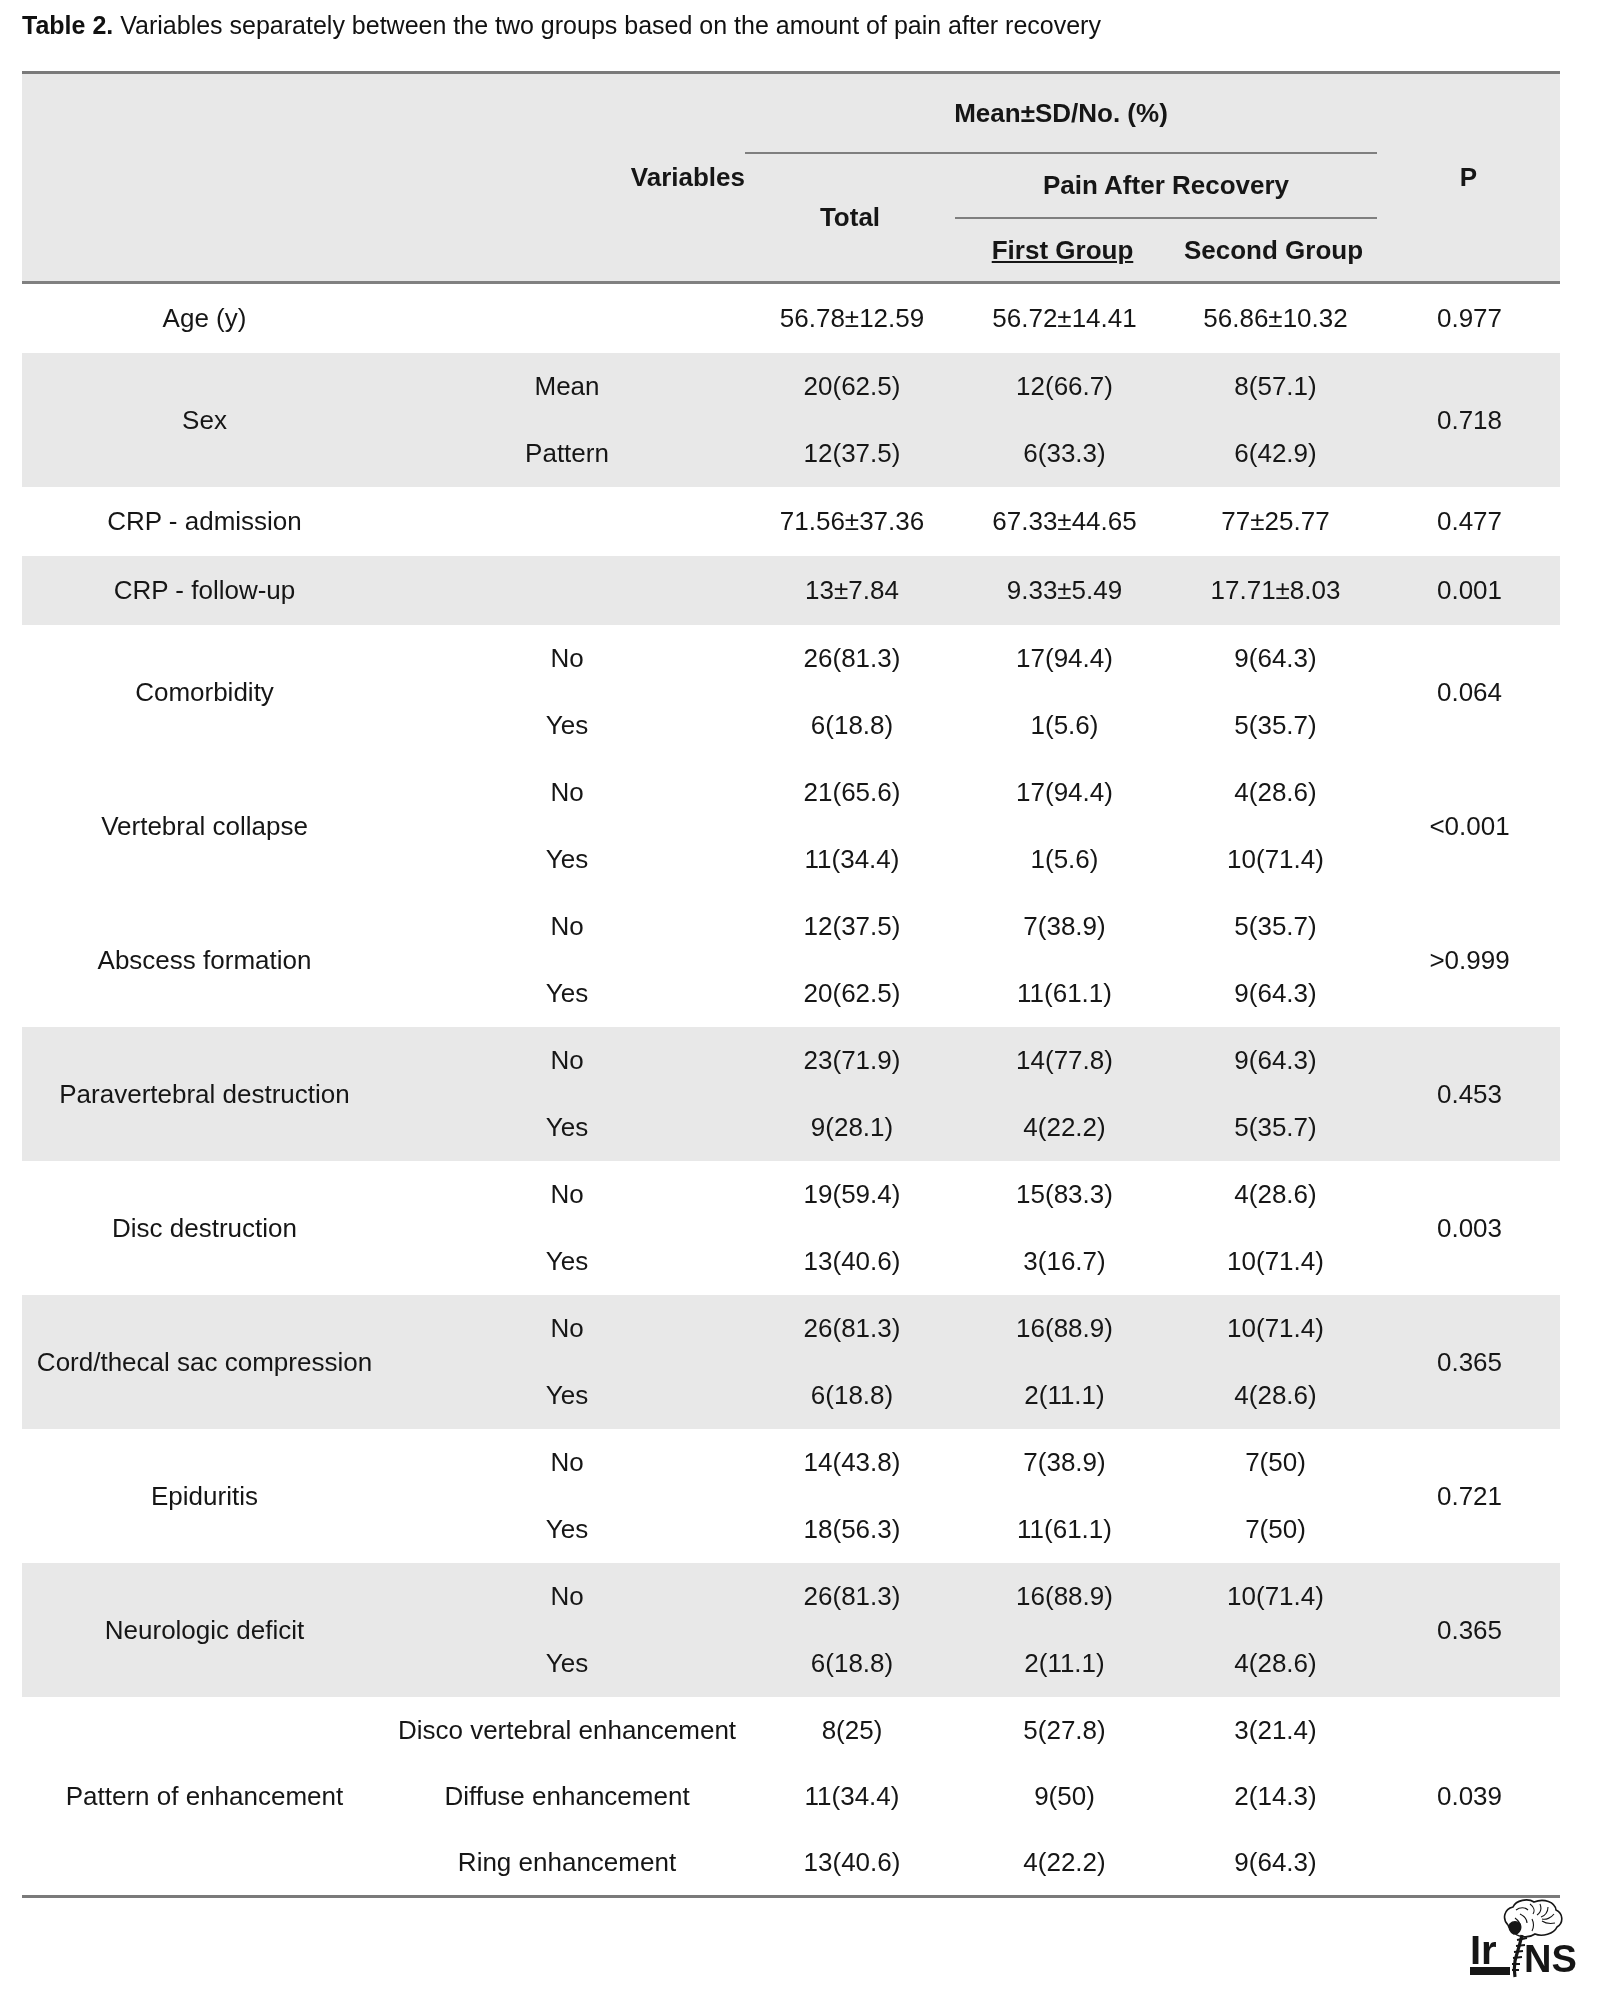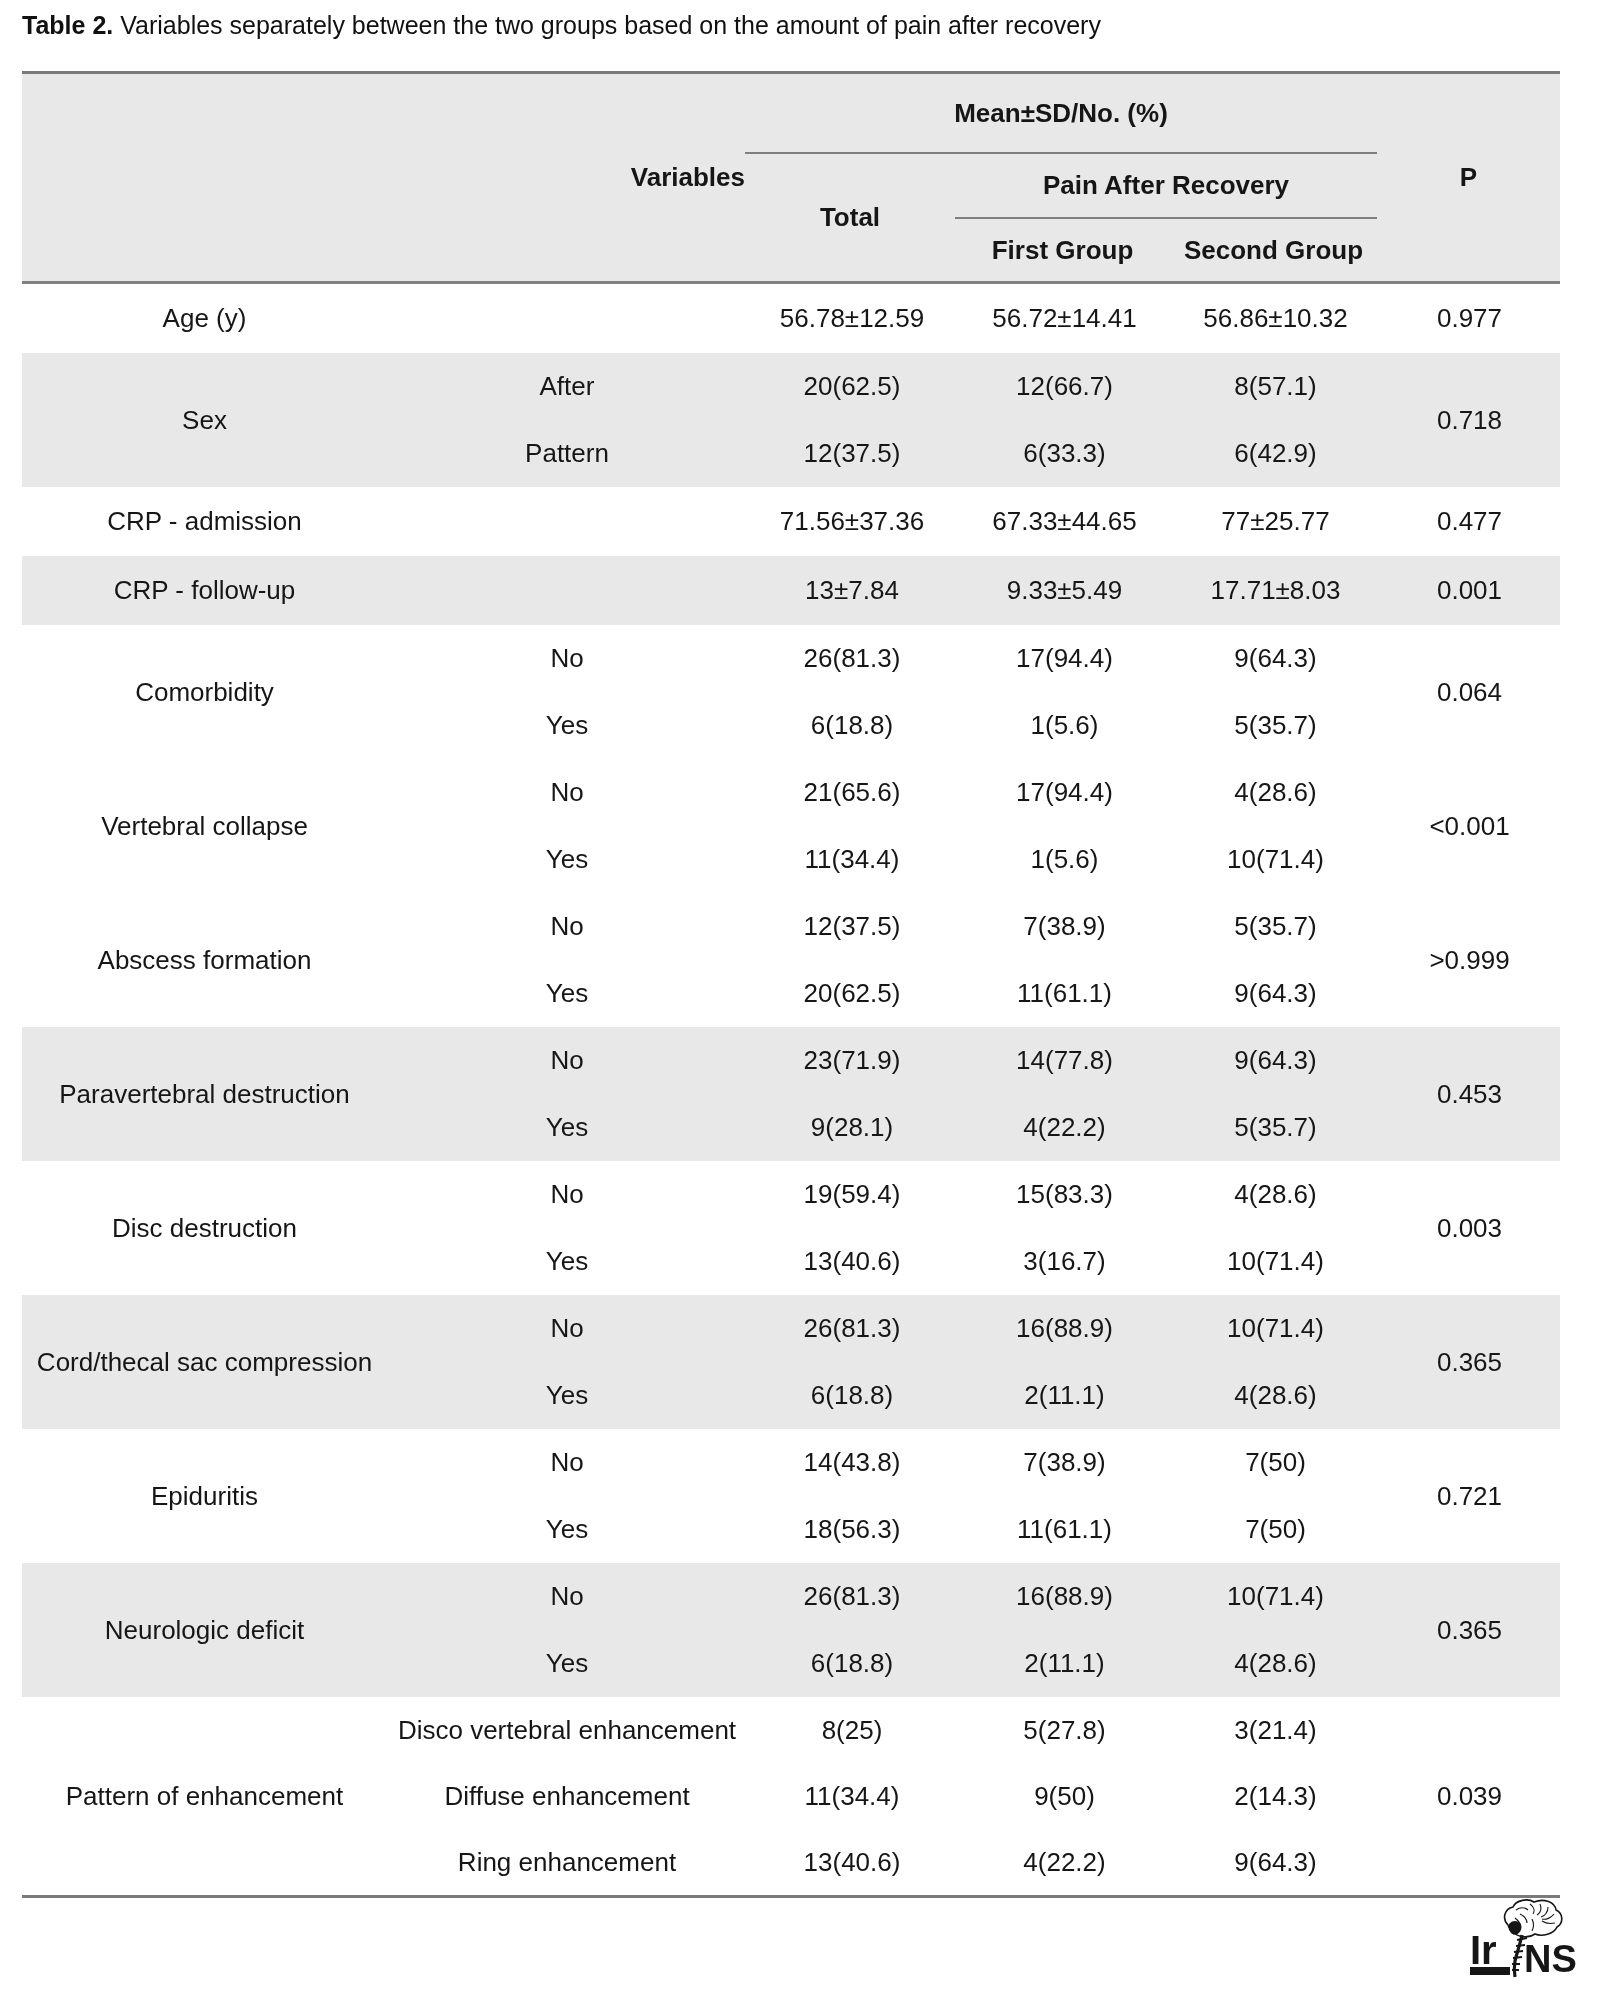--- a/index.html
+++ b/index.html
@@ -21,21 +21,21 @@
   }
   .hcell{display:flex;align-items:center;justify-content:center;box-sizing:border-box;}
   .h-variables{width:723px;justify-content:flex-end;}
   .h-middle{width:632px;display:flex;flex-direction:column;box-sizing:border-box;}
   .h-meansd{height:80px;border-bottom:2px solid #7f7f7f;text-align:center;}
   .h-mid-lower{flex:1;display:flex;}
   .h-total{width:210px;}
   .h-pain-wrap{flex:1;display:flex;flex-direction:column;}
   .h-pain{height:65px;border-bottom:2px solid #7f7f7f;text-align:center;}
   .h-groups{flex:1;display:flex;}
-  .h-first{width:215px;}
+  .h-first{width:215px;text-decoration:underline;}
   .h-second{flex:1;}
   .h-p{flex:1;}
 
   
   .tbody{border-bottom:3px solid #7a7a7a;font-size:26px;}
   .trow{display:flex;}
   .trow.shaded{background:#e8e8e8;}
   .lines1{height:69px;}
   .lines2{height:134px;}
   .lines3{height:198px;}
@@ -112,21 +112,21 @@
         </div>
         <div class="cell c-p">
           <span>0.977</span>
         </div>
       </div>
       <div class="trow lines2 shaded">
         <div class="cell c-name">
           <span>Sex</span>
         </div>
         <div class="cell stack c-cat">
-          <div class="subline">After</div>
+          <div class="subline">Mean</div>
           <div class="subline">Pattern</div>
         </div>
         <div class="cell stack c-total">
           <div class="subline">20(62.5)</div>
           <div class="subline">12(37.5)</div>
         </div>
         <div class="cell stack c-first">
           <div class="subline">12(66.7)</div>
           <div class="subline">6(33.3)</div>
         </div>

